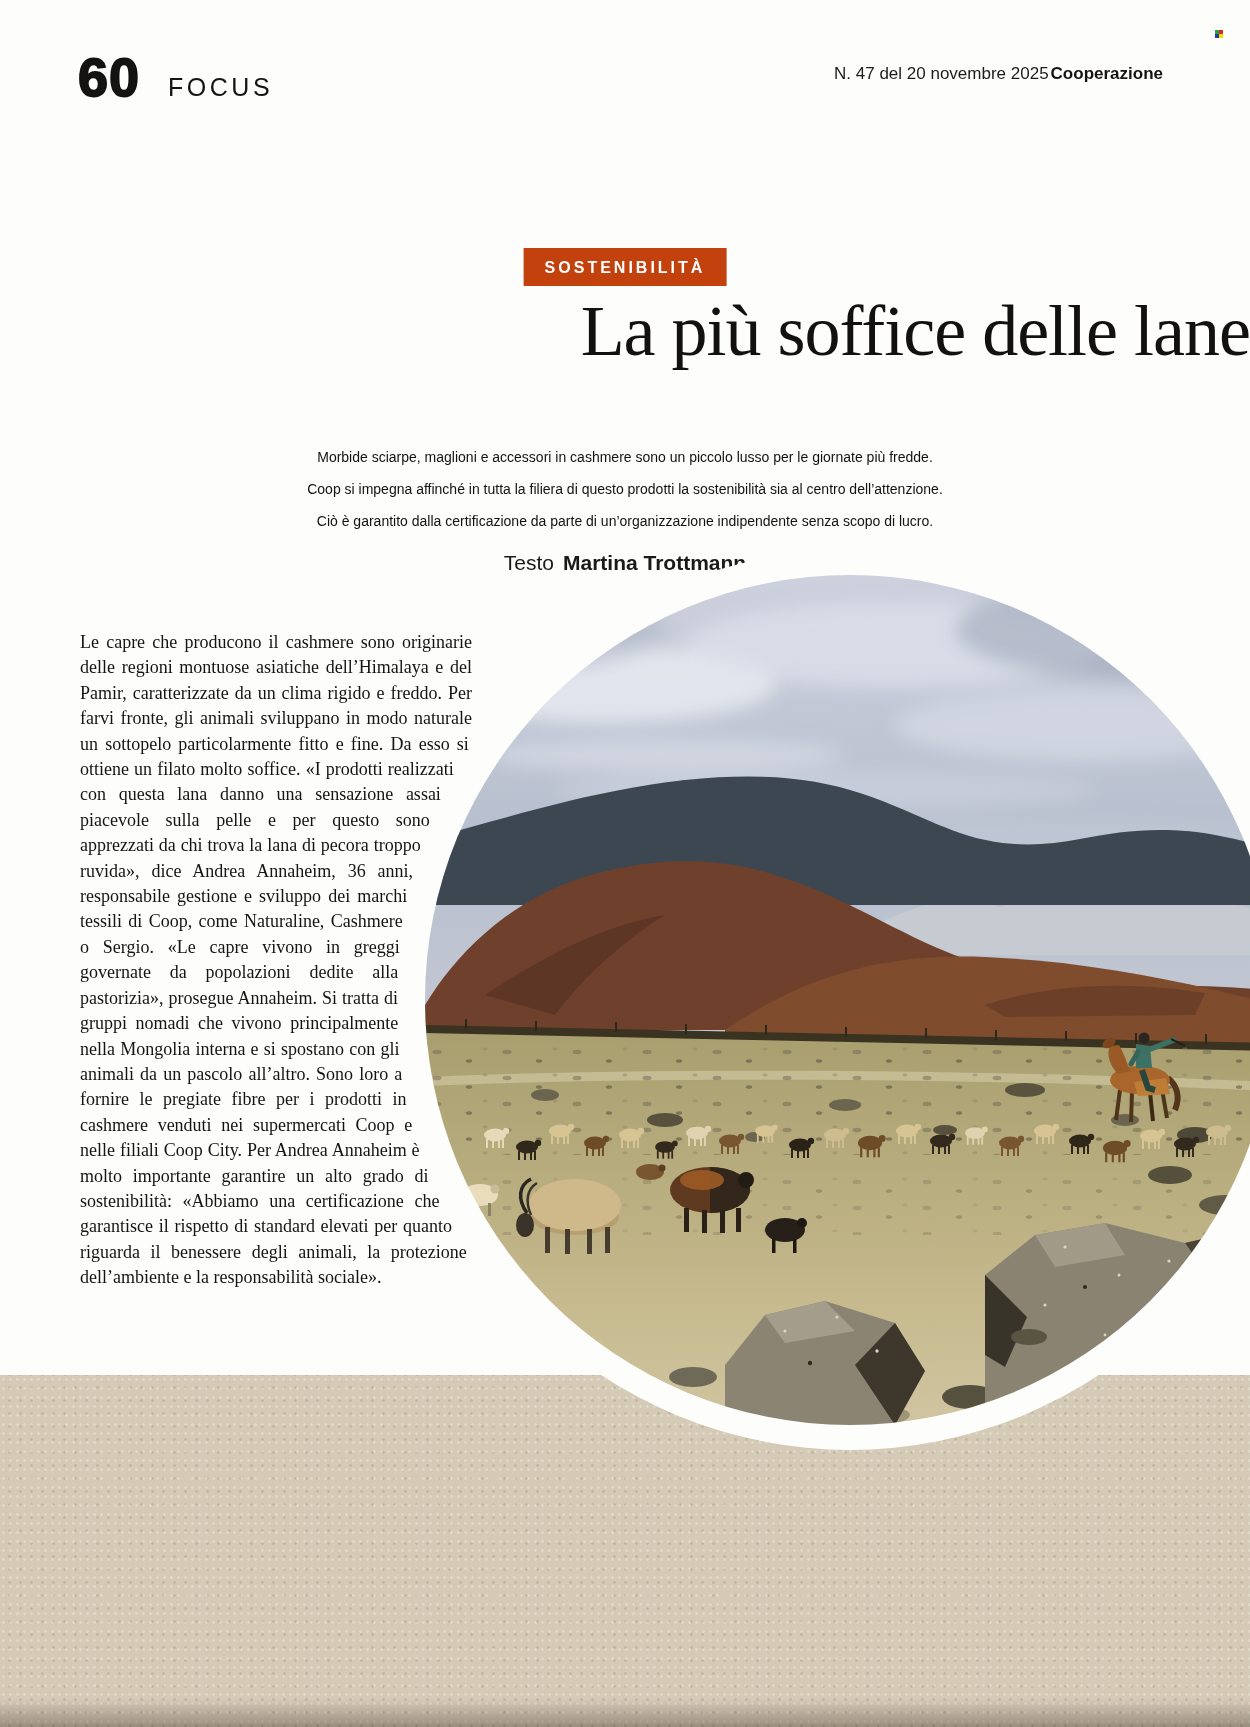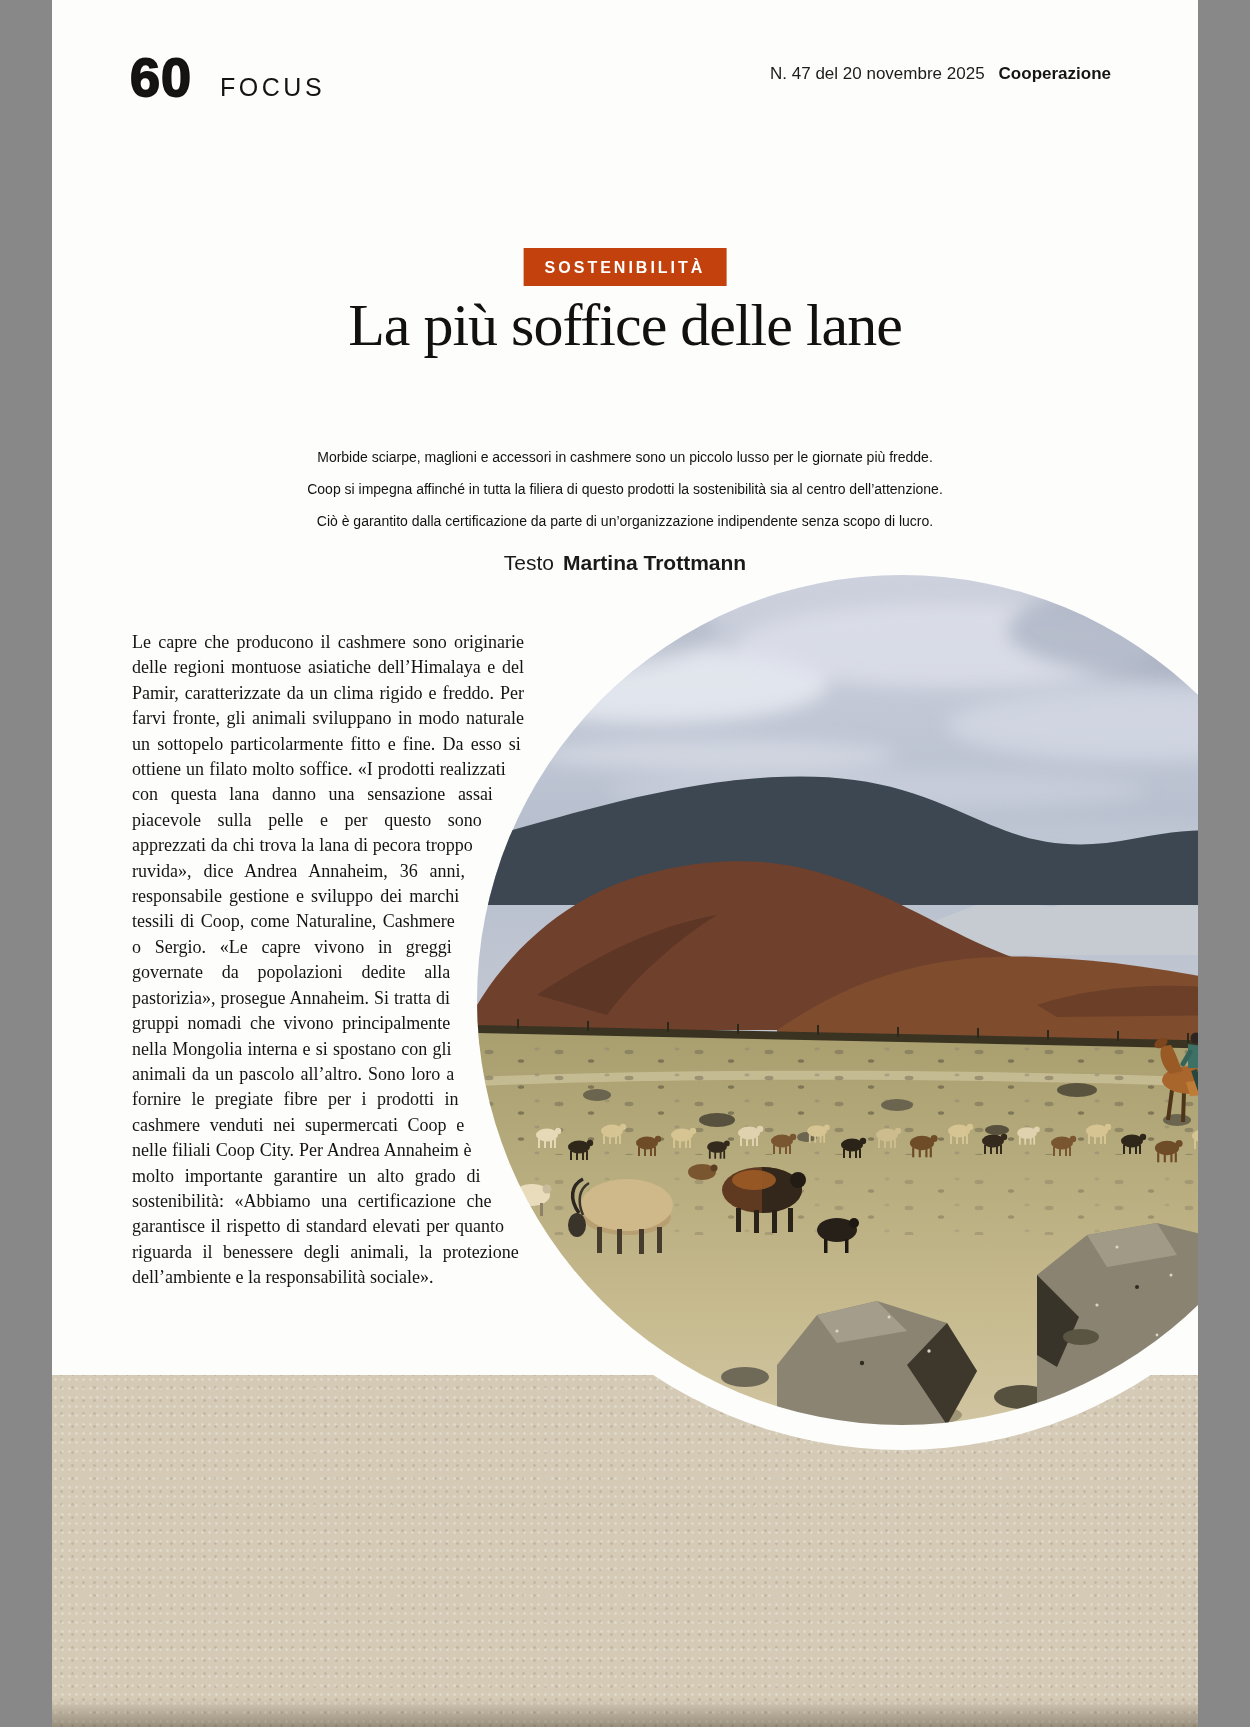--- a/index.html
+++ b/index.html
@@ -3,40 +3,40 @@
 <meta charset="utf-8">
 <style>
   :root{
     --sans:"Liberation Sans","DejaVu Sans",sans-serif;
     --serif:"Liberation Serif","DejaVu Serif",serif;
     --ink:#161412;
     --band:#d4cab6;
   }
   html,body{margin:0;padding:0;background:#888;}
   .page{
-    position:relative;width:1146px;height:1727px;margin:0 auto;
+    position:relative;width:1250px;height:1727px;margin:0 auto;
     background:#fdfdfc;overflow:hidden;font-family:var(--sans);color:var(--ink);
   }
   
   .hdr-left{position:absolute;left:78px;top:50px;display:flex;align-items:baseline;gap:28px;}
   .hdr-num{font-size:54px;font-weight:900;letter-spacing:1px;line-height:1;-webkit-text-stroke:1.8px #121212;}
   .hdr-sec{font-size:25px;font-weight:normal;letter-spacing:3.5px;}
-  .hdr-right{position:absolute;top:64px;right:87px;display:flex;gap:14px;font-size:17px;align-items:baseline;}
+  .hdr-right{position:absolute;top:64px;right:87px;display:flex;gap:2px;font-size:17px;align-items:baseline;}
   .hdr-issue{font-weight:normal;color:#1c1c1c;}
   .hdr-mag{font-weight:bold;}
   .regmark{position:absolute;left:1215px;top:30px;width:8px;height:8px;
     display:grid;grid-template-columns:1fr 1fr;grid-template-rows:1fr 1fr;}
   .regmark i{display:block;}
   .rm-g{background:#1ea93c;}.rm-r{background:#e4261f;}.rm-b{background:#2936a6;}.rm-y{background:#f2e400;}
   
   .kicker{position:absolute;top:248px;left:50%;transform:translateX(-50%);
     background:#c2410c;color:#fff;font-weight:bold;font-size:16px;letter-spacing:3px;
     padding:11px 21px 9px;white-space:nowrap;}
-  .title{position:absolute;top:294px;left:0;width:100%;text-align:center;
-    font-family:var(--serif);font-size:60px;line-height:1.05;letter-spacing:-1px;color:#131110;}
+  .title{position:absolute;top:294px;left:0;width:100%;text-align:right;
+    font-family:var(--serif);font-size:72px;line-height:1.05;letter-spacing:-1px;color:#131110;}
   .standfirst{position:absolute;top:441px;left:0;width:100%;text-align:center;
     font-size:14px;line-height:32px;color:#121212;}
   .byline{position:absolute;top:551px;left:0;width:100%;text-align:center;font-size:21px;color:#1a1a1a;}
   .byline .b-label{font-weight:normal;}
   .byline .b-author{font-weight:bold;margin-left:9px;}
   
   .body-col{position:absolute;left:80px;top:630px;width:392px;height:720px;
     font-family:var(--serif);font-size:18px;line-height:25.4px;text-align:justify;
     color:#151413;hyphens:auto;}
   .wrap-shape{float:right;width:392px;height:720px;

